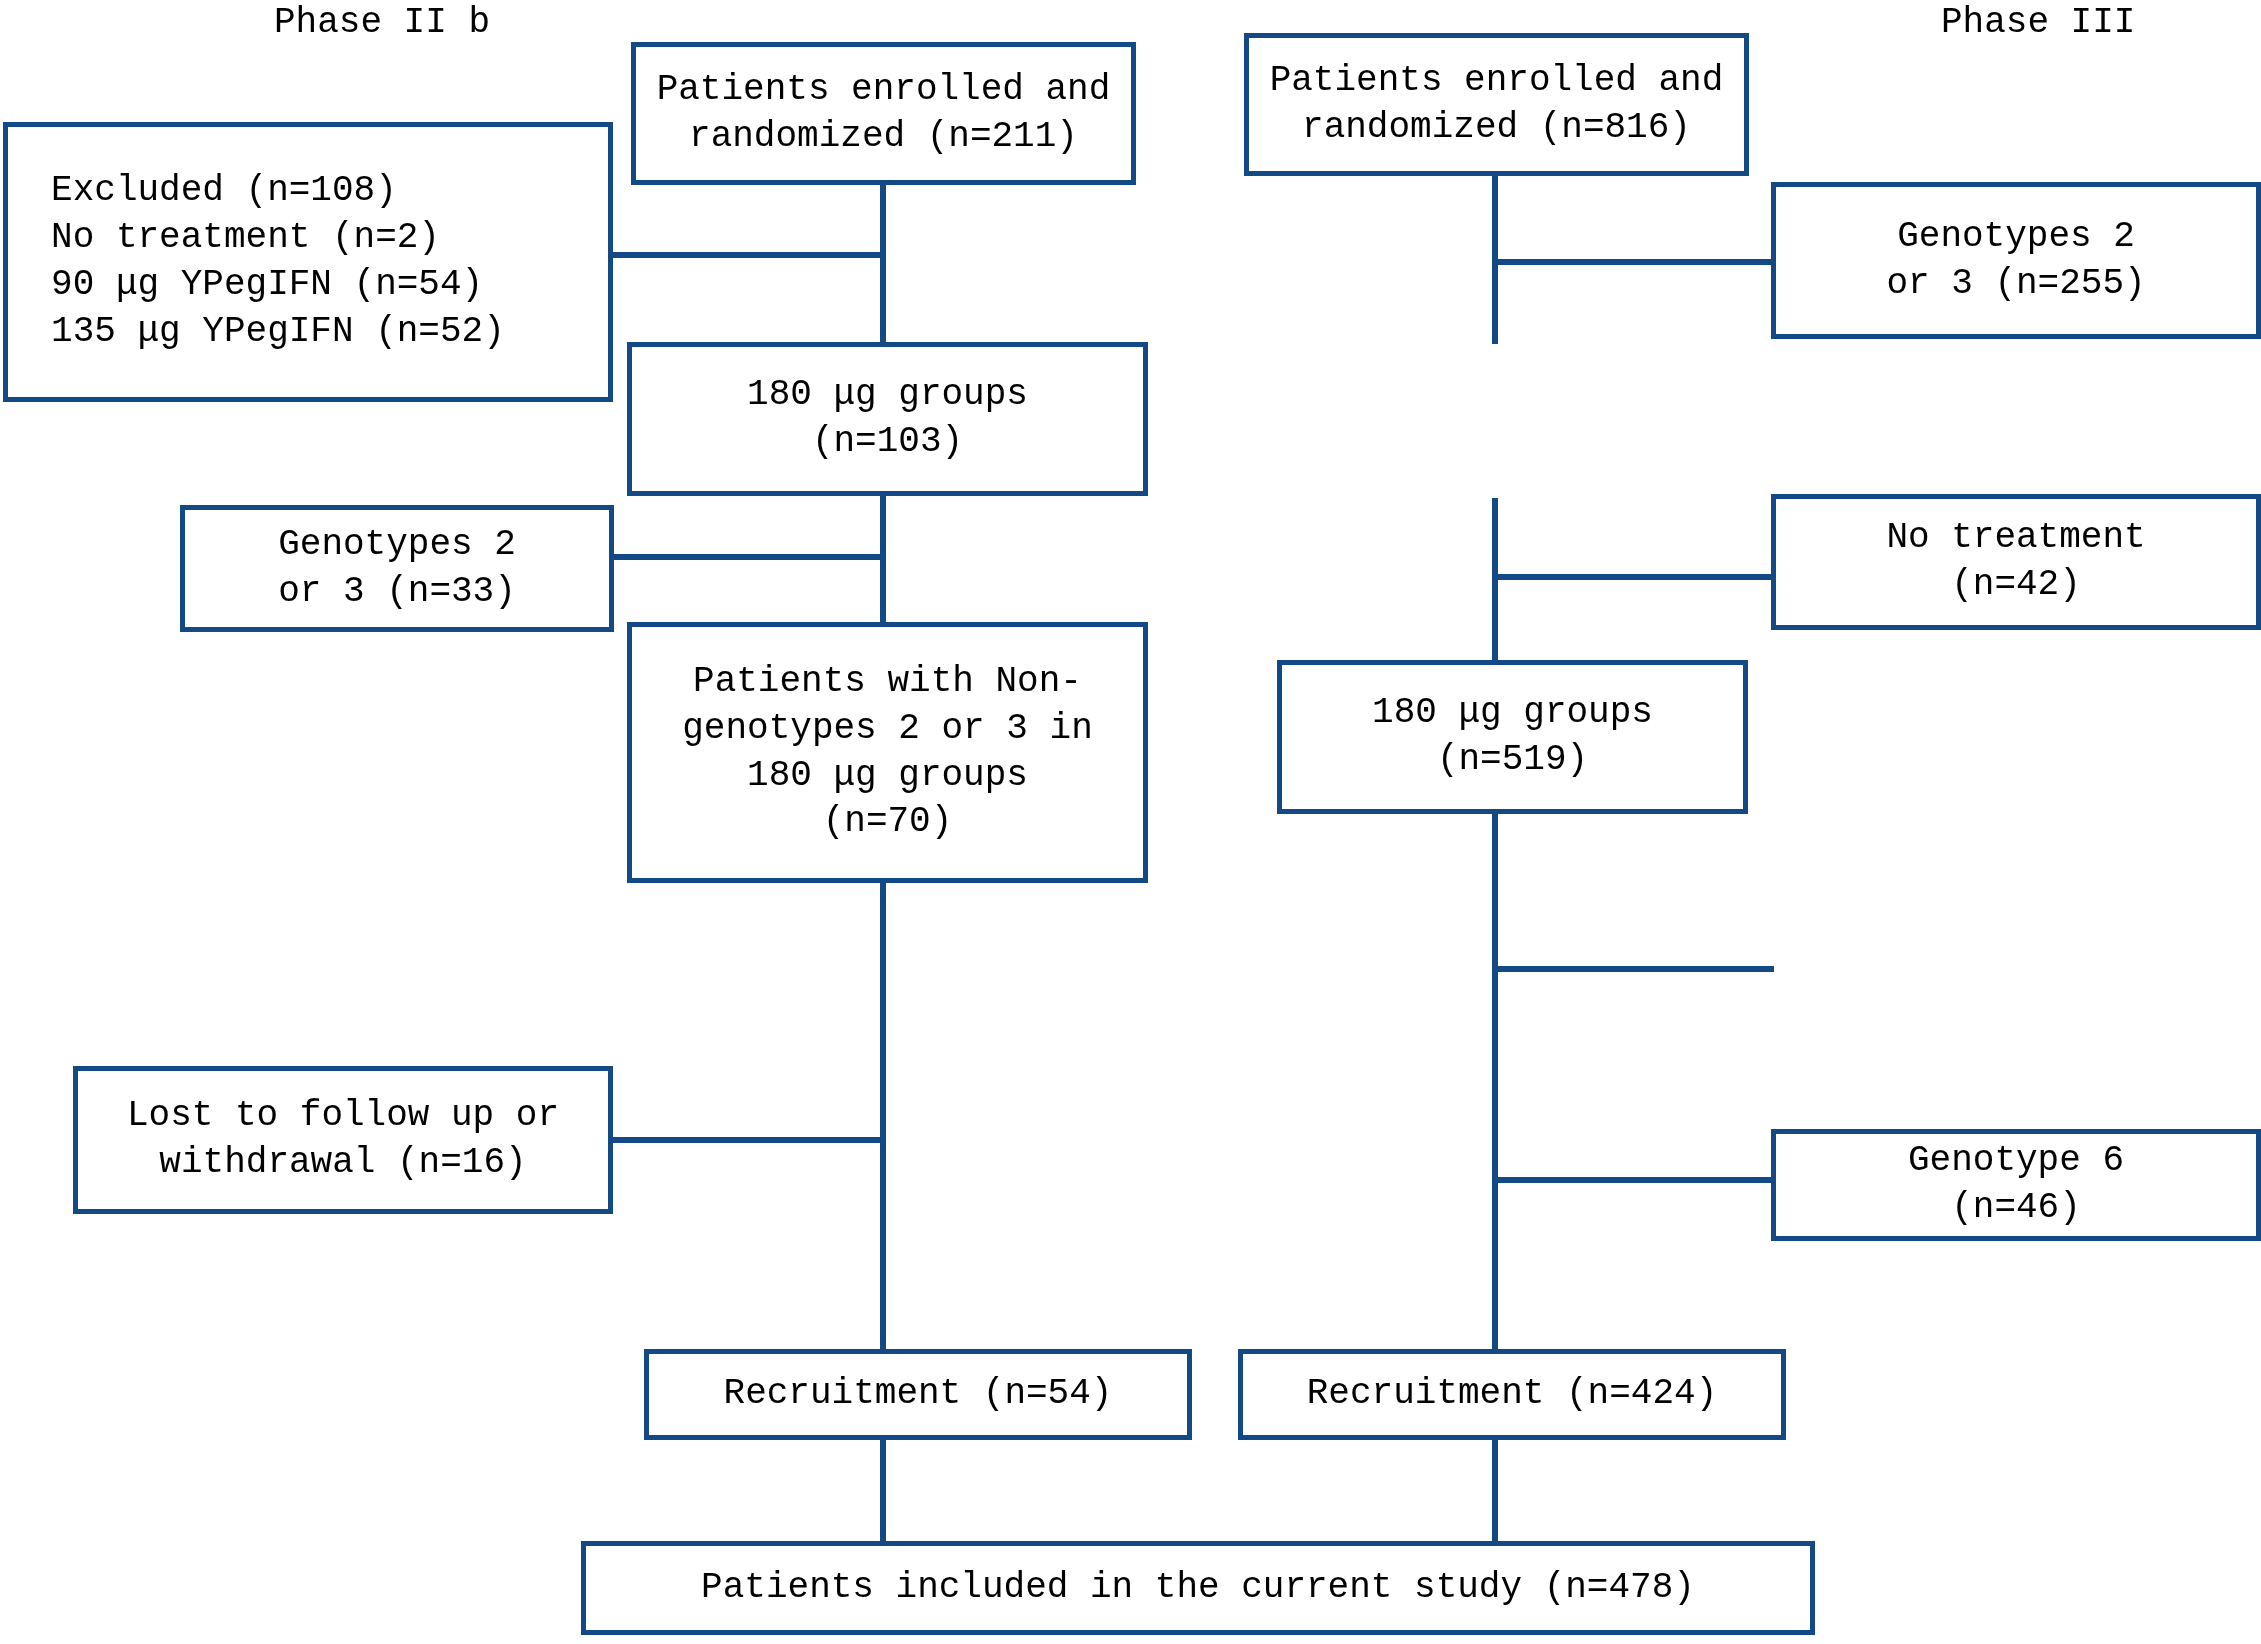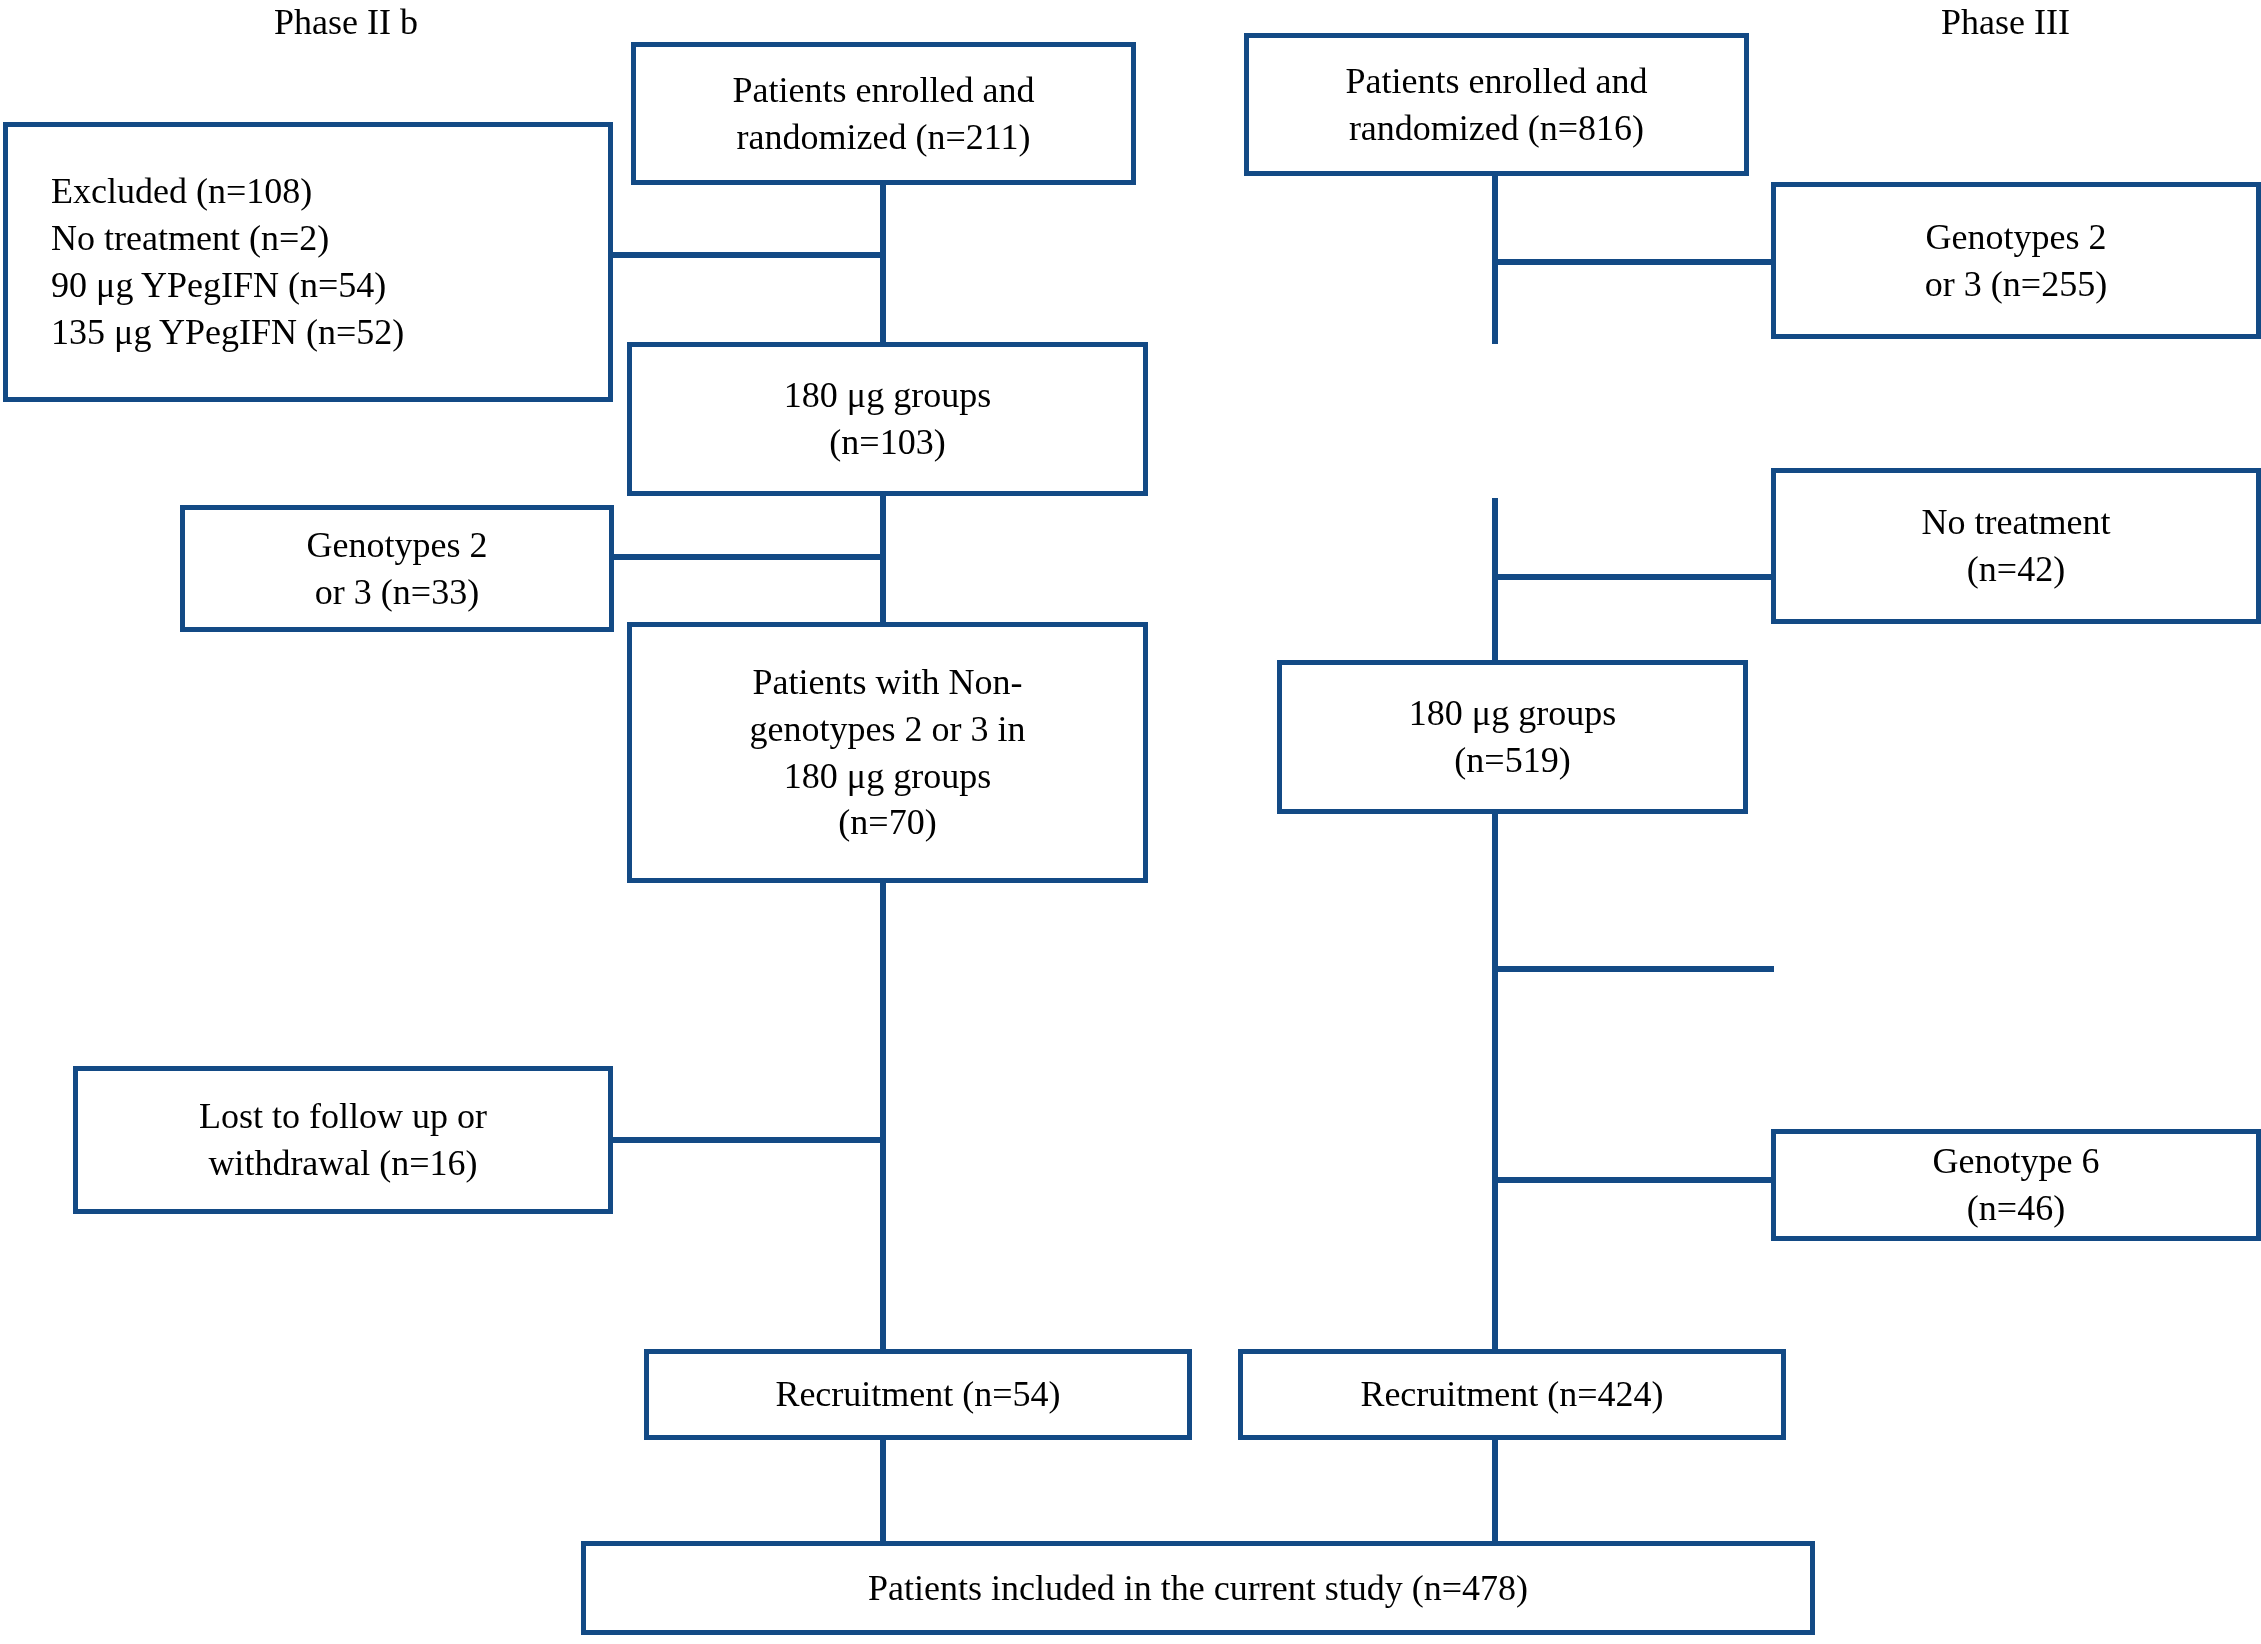--- a/index.html
+++ b/index.html
@@ -5,21 +5,21 @@
   html, body {
     margin: 0;
     padding: 0;
     background: #ffffff;
   }
   #canvas {
     position: relative;
     width: 2261px;
     height: 1645px;
     background: #ffffff;
-    font-family: Liberation Serif, serif;
+    font-family: Liberation Mono, monospace;
     overflow: hidden;
   }
   .phase-label {
     position: absolute;
     font-size: 36px;
     color: #000000;
     white-space: nowrap;
     line-height: 1.1;
   }
   .node {
@@ -127,21 +127,21 @@
     <span class="txt">Patients enrolled and
 randomized (n=816)</span>
   </div>
 
   <div class="node" style="left:1771px; top:182px; width:490px; height:157px;">
     <span class="txt">Genotypes 2
 or 3 (n=255)</span>
   </div>
 
 
-  <div class="node" style="left:1771px; top:468px; width:490px; height:156px;justify-content:center;">
+  <div class="node" style="left:1771px; top:494px; width:490px; height:136px;justify-content:center;">
     <span class="txt">No treatment
 (n=42)</span>
   </div>
 
   <div class="node" style="left:1277px; top:660px; width:471px; height:154px;">
     <span class="txt">180 μg groups
 (n=519)</span>
   </div>
 
 

